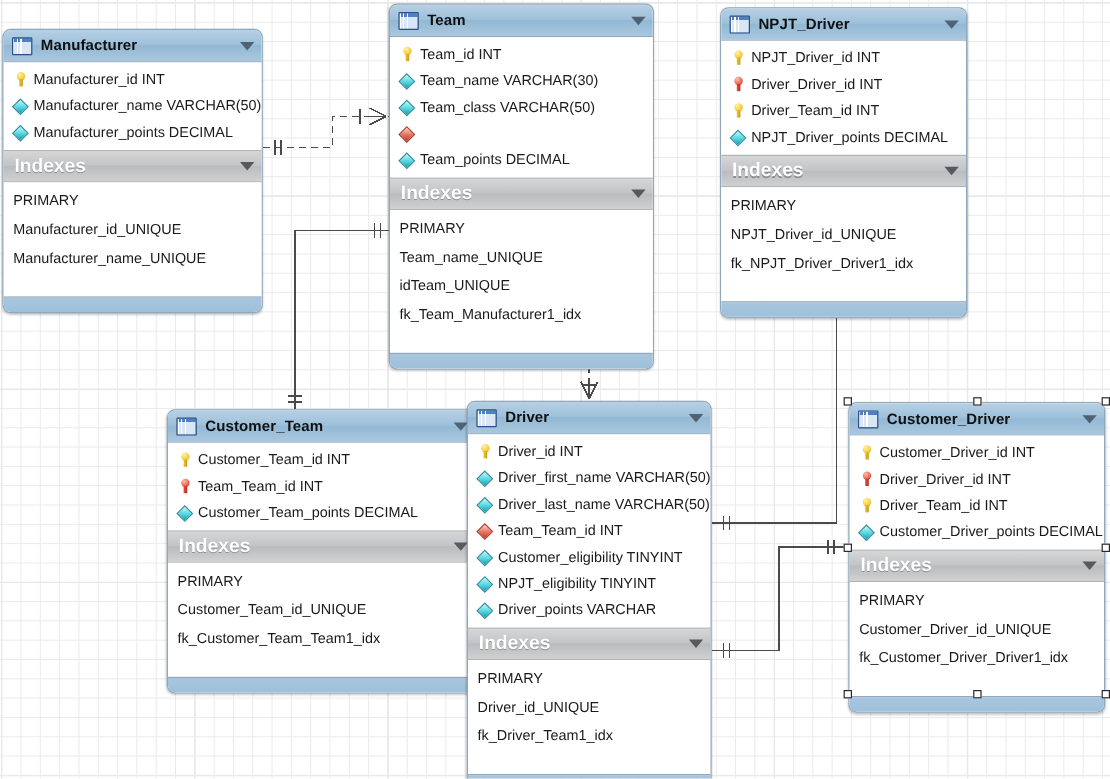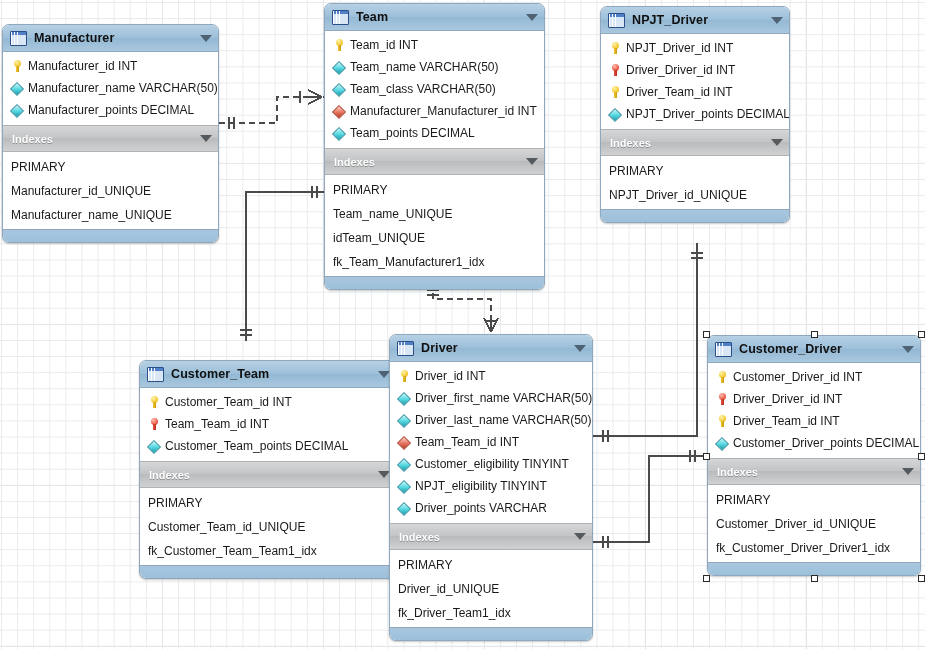--- a/index.html
+++ b/index.html
@@ -156,28 +156,28 @@
     display: flex;
     align-items: center;
     height: 25px;
     padding: 0 6px 0 9px;
     background: linear-gradient(to bottom, #d5d6d8 0%, #c2c4c6 48%, #b9bbbd 50%, #cfd1d3 100%);
     border-top: 1px solid #b0b2b4;
     border-bottom: 1px solid #b0b2b4;
   }
   .idx-title {
     flex: 1 1 auto;
-    font-size: 11px;
+    font-size: 16px;
     font-weight: bold;
     color: #ffffff;
     text-shadow: 0 1px 0 rgba(90,90,90,.5);
   }
   .idx-list {
     background: #ffffff;
-    padding: 3px 0 2px 0;
+    padding: 3px 0 20px 0;
   }
   .idx {
     height: 24px;
     line-height: 24px;
     padding-left: 8px;
     font-size: 12px;
     color: #1a1a1a;
     white-space: nowrap;
   }
   .tbl-foot {
@@ -278,48 +278,47 @@
           <span class="tbl-title">Team</span>
           <span class="caret"></span>
         </div>
         <div class="cols">
           <div class="col">
             <span class="glyph g-pk"></span>
             <span>Team_id INT</span>
           </div>
           <div class="col">
             <span class="glyph g-col"></span>
-            <span>Team_name VARCHAR(50)</span>
+            <span>Team_name VARCHAR(30)</span>
           </div>
           <div class="col">
             <span class="glyph g-col"></span>
             <span>Team_class VARCHAR(50)</span>
           </div>
           <div class="col">
             <span class="glyph g-dfk"></span>
-            <span>Manufacturer_Manufacturer_id INT</span>
           </div>
           <div class="col">
             <span class="glyph g-col"></span>
             <span>Team_points DECIMAL</span>
           </div>
         </div>
         <div class="idx-head">
           <span class="idx-title">Indexes</span>
           <span class="caret dark"></span>
         </div>
         <div class="idx-list">
           <div class="idx">PRIMARY</div>
           <div class="idx">Team_name_UNIQUE</div>
           <div class="idx">idTeam_UNIQUE</div>
           <div class="idx">fk_Team_Manufacturer1_idx</div>
         </div>
         <div class="tbl-foot"></div>
       </div>
-      <div class="tbl" style="left: 600px; top: 6px; width: 190px;">
+      <div class="tbl" style="left: 600px; top: 6px; width: 206px;">
         <div class="tbl-head">
           <span class="tbl-icon"></span>
           <span class="tbl-title">NPJT_Driver</span>
           <span class="caret"></span>
         </div>
         <div class="cols">
           <div class="col">
             <span class="glyph g-pk"></span>
             <span>NPJT_Driver_id INT</span>
           </div>
@@ -336,24 +335,25 @@
             <span>NPJT_Driver_points DECIMAL</span>
           </div>
         </div>
         <div class="idx-head">
           <span class="idx-title">Indexes</span>
           <span class="caret dark"></span>
         </div>
         <div class="idx-list">
           <div class="idx">PRIMARY</div>
           <div class="idx">NPJT_Driver_id_UNIQUE</div>
-        </div>
-        <div class="tbl-foot"></div>
-      </div>
-      <div class="tbl" style="left: 139px; top: 360px; width: 258px;">
+          <div class="idx">fk_NPJT_Driver_Driver1_idx</div>
+        </div>
+        <div class="tbl-foot"></div>
+      </div>
+      <div class="tbl" style="left: 139px; top: 341px; width: 258px;">
         <div class="tbl-head">
           <span class="tbl-icon"></span>
           <span class="tbl-title">Customer_Team</span>
           <span class="caret"></span>
         </div>
         <div class="cols">
           <div class="col">
             <span class="glyph g-pk"></span>
             <span>Customer_Team_id INT</span>
           </div>

